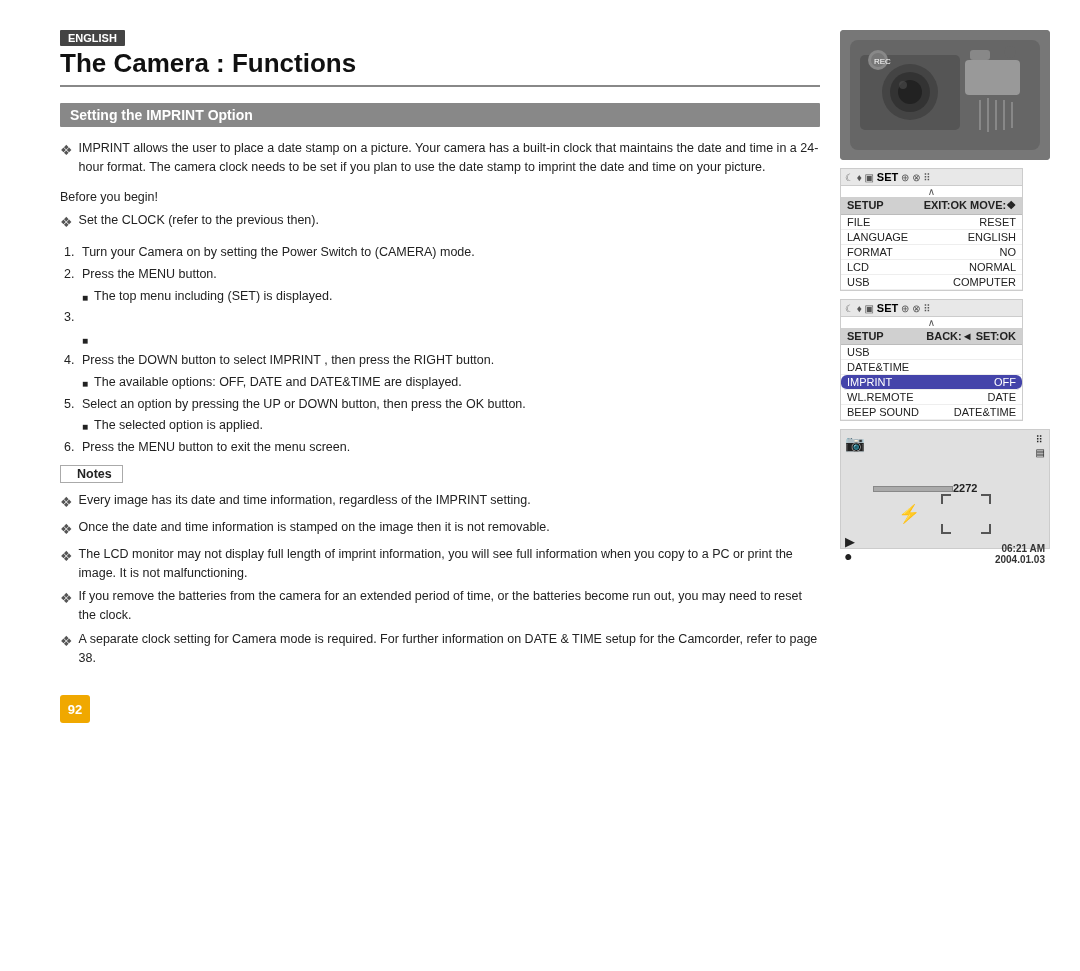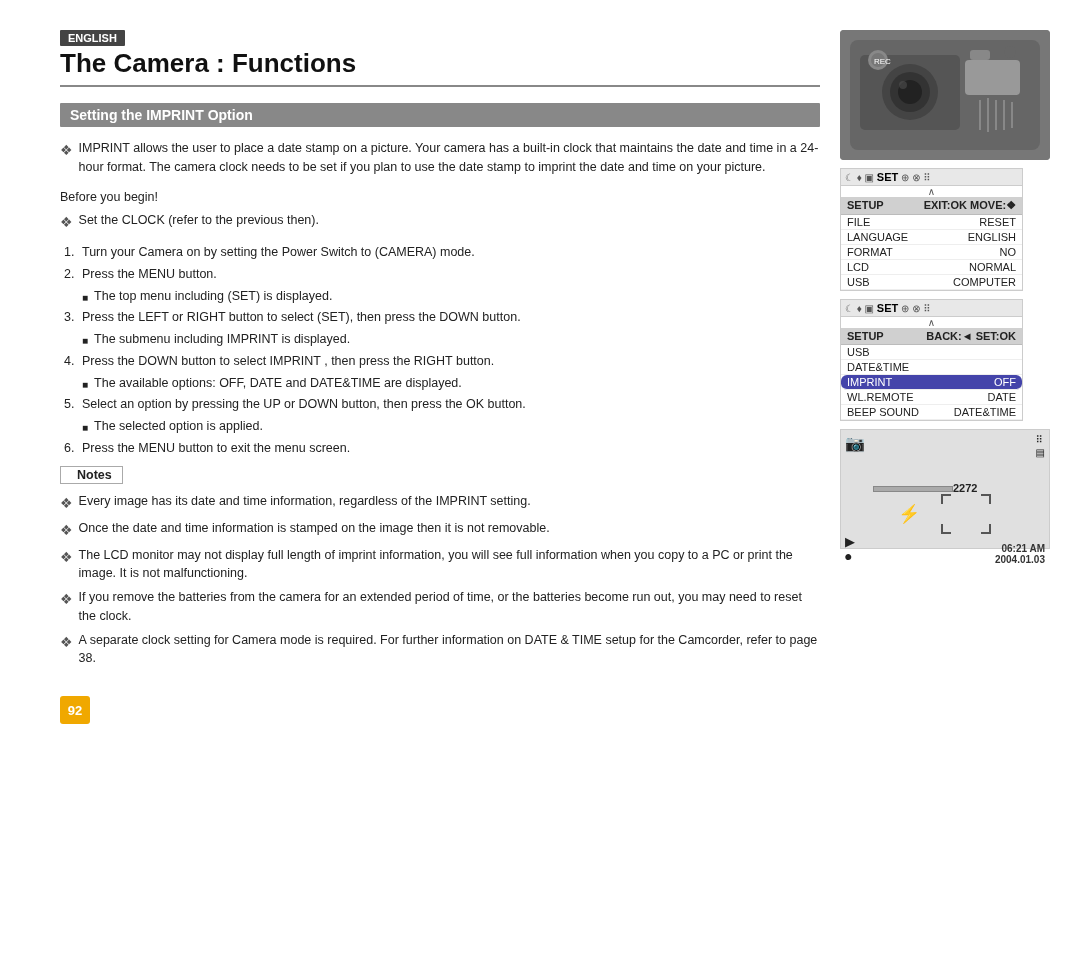--- a/index.html
+++ b/index.html
@@ -305,25 +305,23 @@
         <div class="num-item">
           <span class="num">2.</span>
           <span>Press the MENU button.</span>
         </div>
         <div class="sub-bullet">
           <span class="sq">■</span>
           <span>The top menu including  (SET) is displayed.</span>
         </div>
         <div class="num-item">
           <span class="num">3.</span>
-          <span>Press the LEFT or RIGHT button to select  (SET), then press the DOWN button.</span>
         </div>
         <div class="sub-bullet">
           <span class="sq">■</span>
-          <span>The submenu including  IMPRINT  is displayed.</span>
         </div>
         <div class="num-item">
           <span class="num">4.</span>
           <span>Press the DOWN button to select  IMPRINT , then press the RIGHT button.</span>
         </div>
         <div class="sub-bullet">
           <span class="sq">■</span>
           <span>The available options: OFF, DATE and DATE&amp;TIME are displayed.</span>
         </div>
         <div class="num-item">

